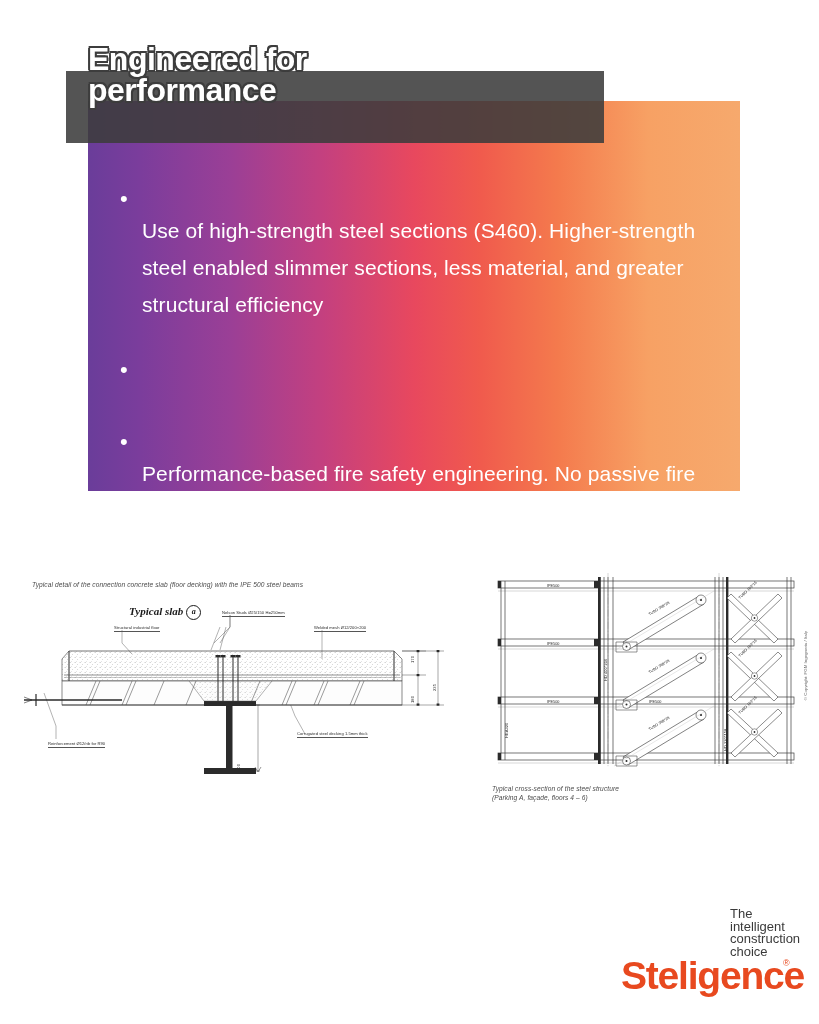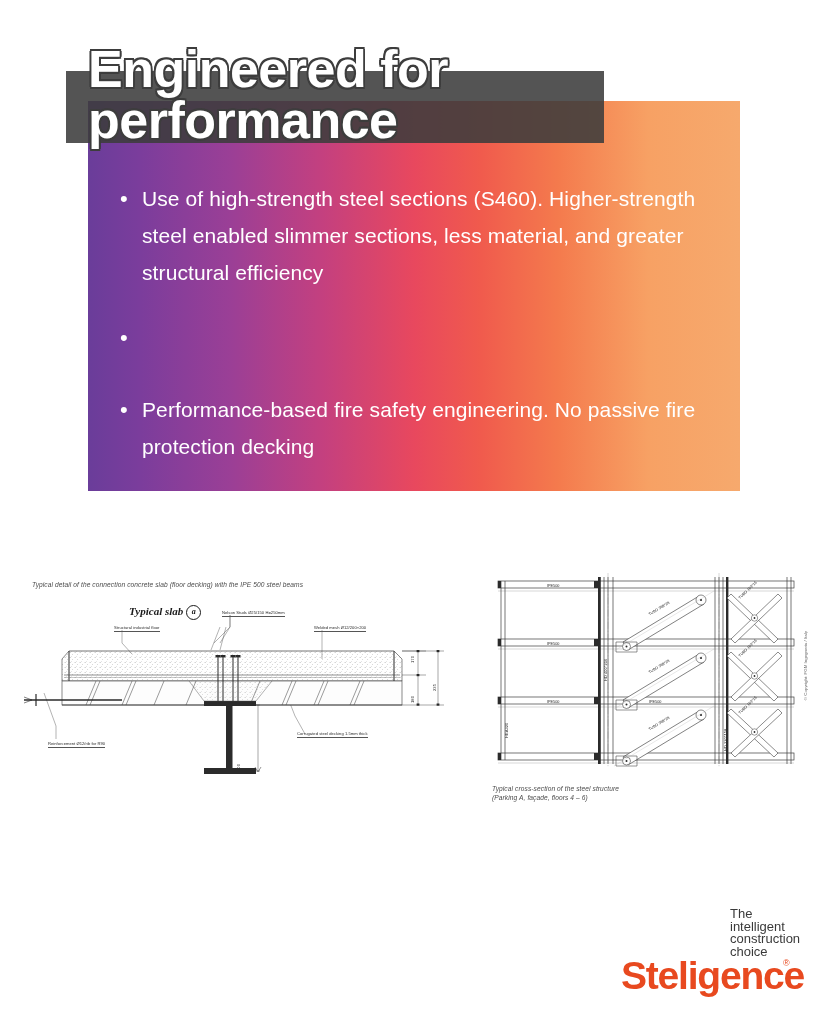--- a/index.html
+++ b/index.html
@@ -27,21 +27,21 @@
       #f7a164 86%,
       #f6a96d 100%);
   }
 
   #title-band{
     position:absolute;left:66px;top:71px;width:538px;height:72px;
     background:rgba(60,60,60,0.88);
   }
   #title-text{
     position:absolute;left:88px;top:44px;width:640px;
-    font-size:52px;line-height:0.98;font-weight:700;
+    font-size:32px;line-height:0.98;font-weight:700;
     color:#ffffff;letter-spacing:-0.5px;
     -webkit-text-stroke:0px;
     text-shadow:
       -1.6px -1.6px 0 #3d3d3d,
        1.6px -1.6px 0 #3d3d3d,
       -1.6px  1.6px 0 #3d3d3d,
        1.6px  1.6px 0 #3d3d3d,
        0px   -1.9px 0 #3d3d3d,
        0px    1.9px 0 #3d3d3d,
       -1.9px  0px   0 #3d3d3d,
@@ -59,20 +59,21 @@
   }
   .bullet-dot{
     flex:0 0 auto;width:22px;
     font-size:22px;line-height:38px;
     color:#ffffff;
   }
   .bullet-text{
     font-size:21px;line-height:37px;
     color:#ffffff;font-weight:400;
     letter-spacing:0.1px;
+    margin-top:32px;
   }
 
   
   #figures{position:absolute;left:0;top:545px;width:819px;height:290px;}
 
   .fig{position:absolute;}
   .fig-caption{
     font-size:6.6px;line-height:1.35;color:#4a4a4a;
     font-style:italic;font-family:"Liberation Sans",sans-serif;
     letter-spacing:0.1px;

